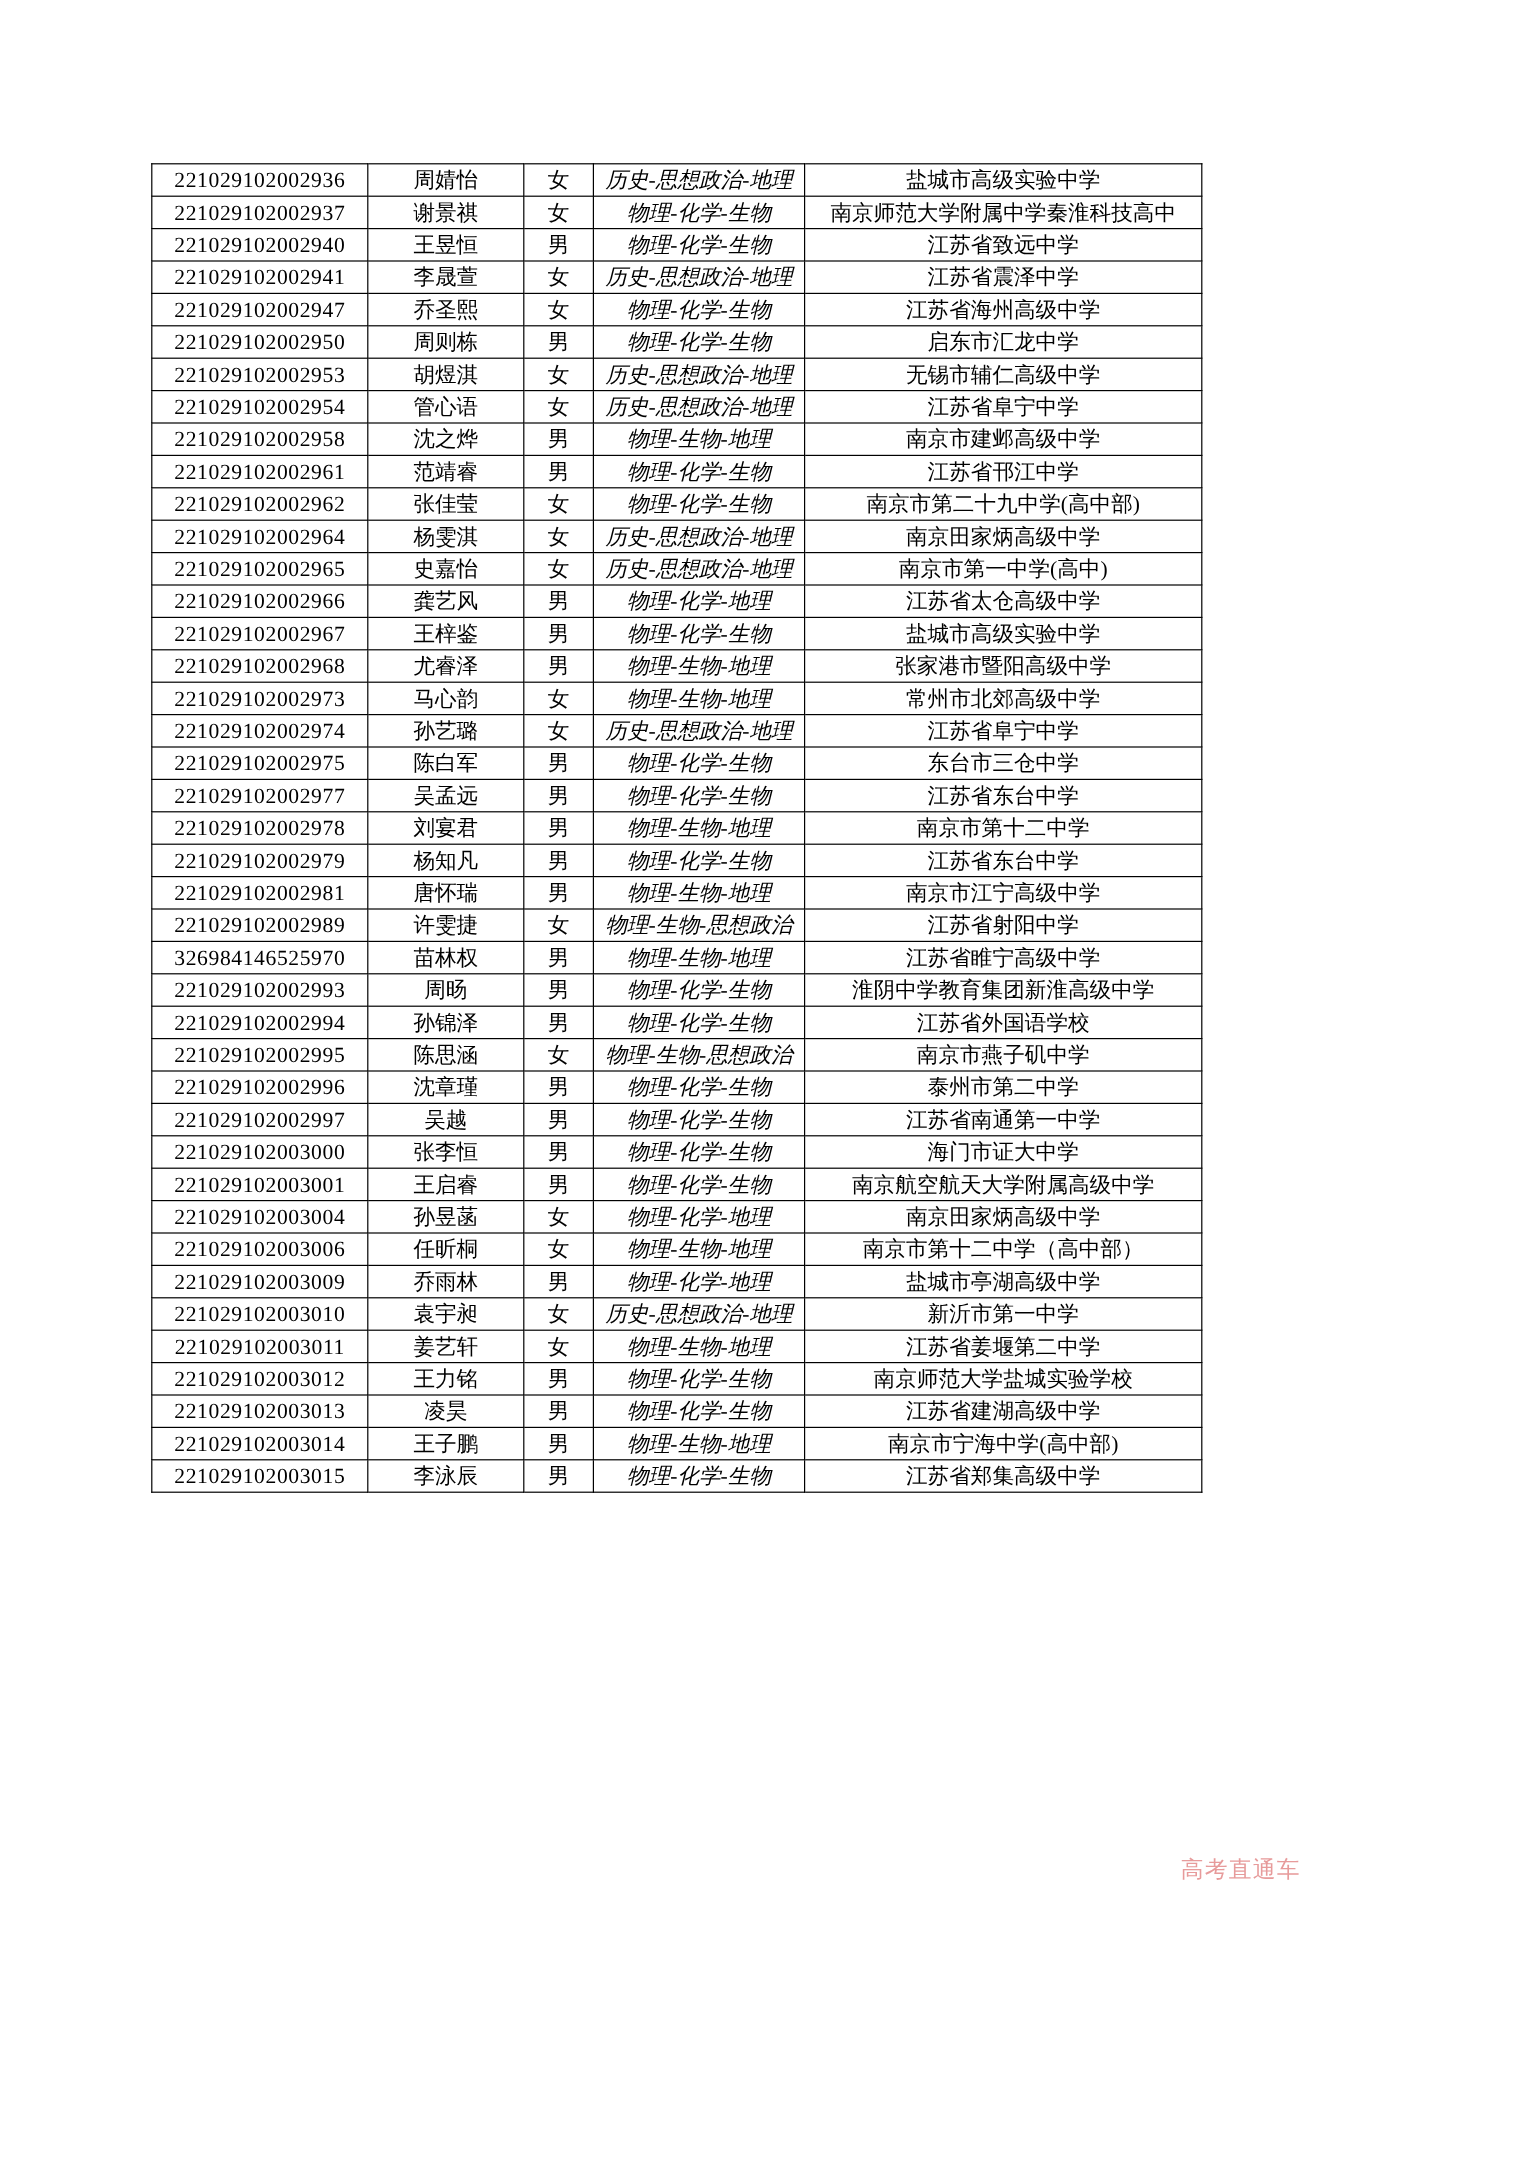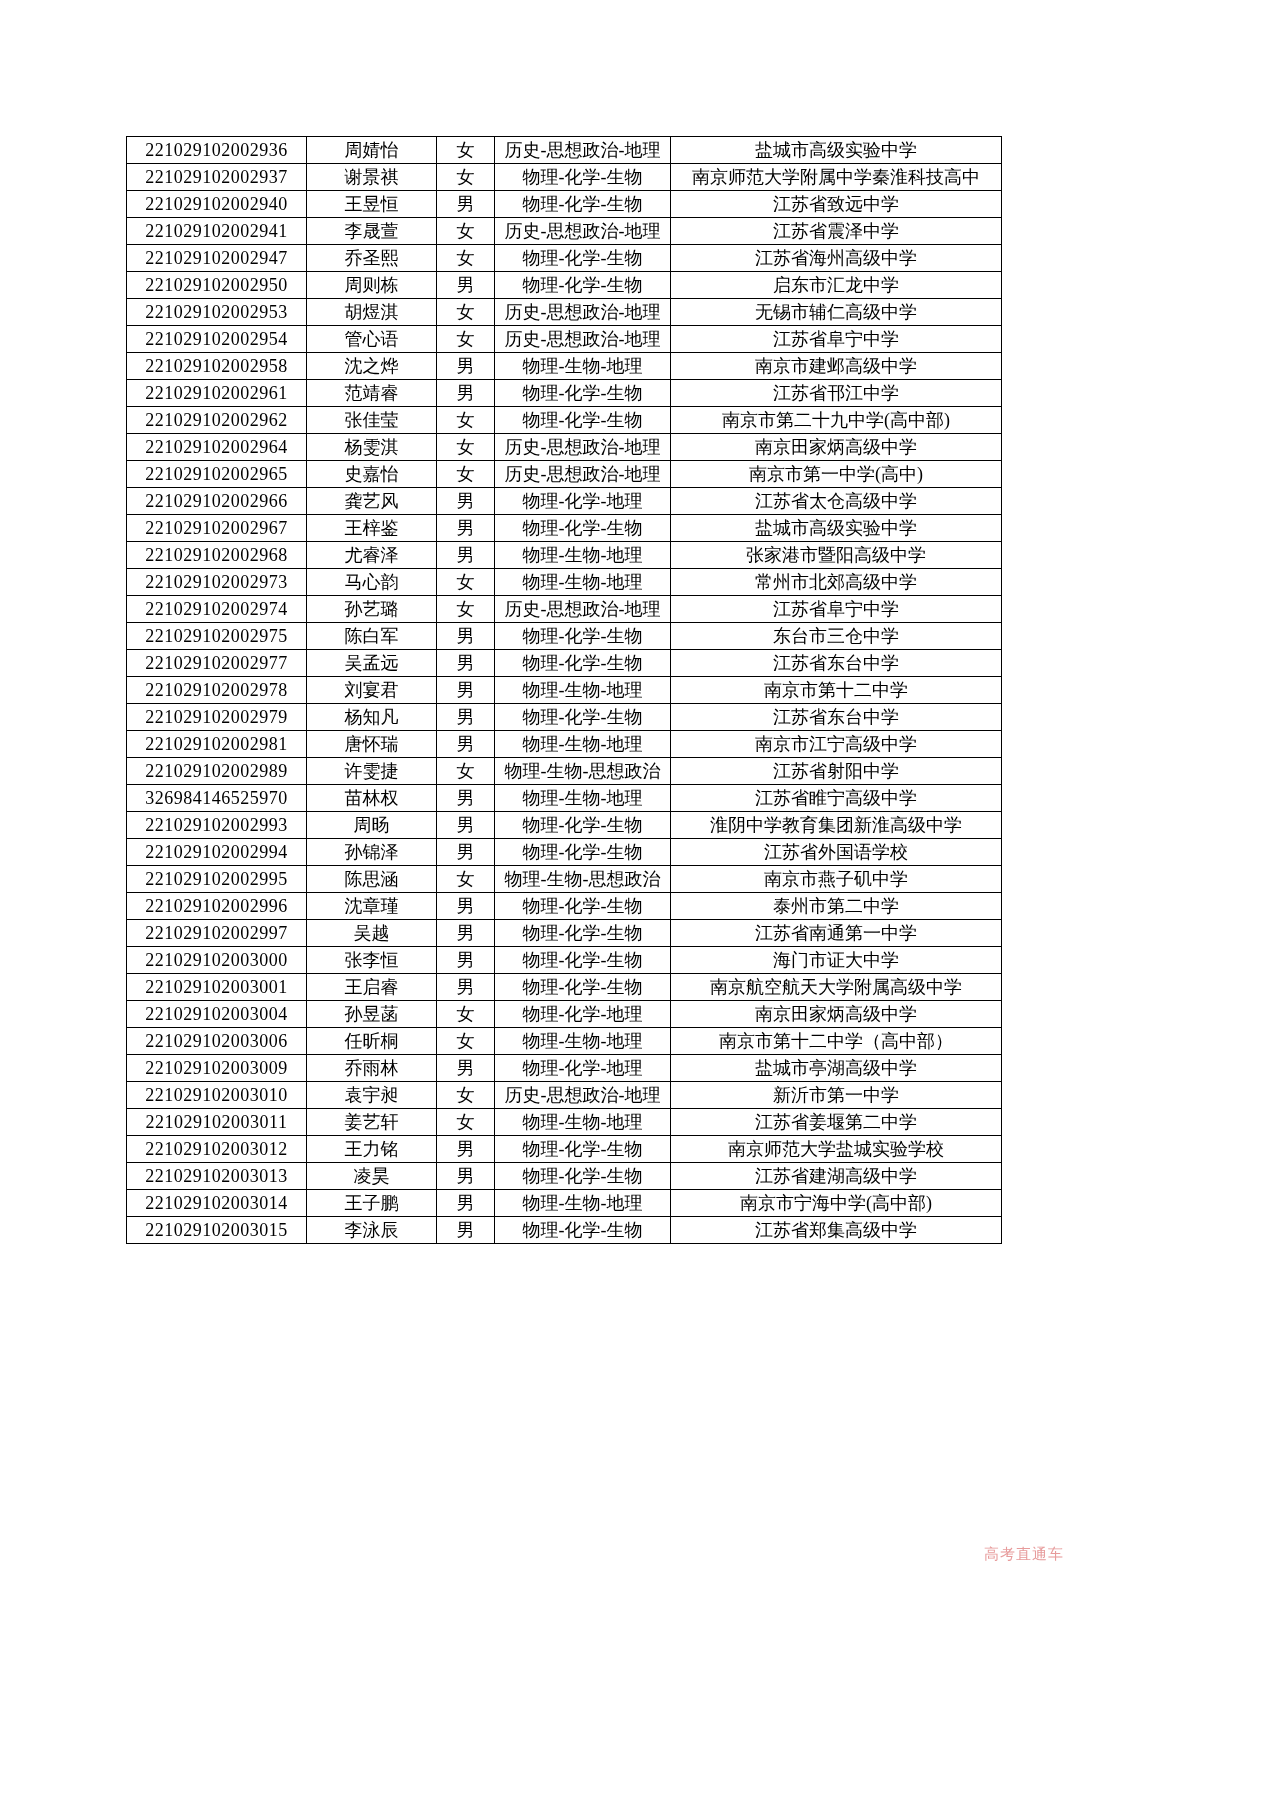--- a/index.html
+++ b/index.html
@@ -34,29 +34,30 @@
     padding: 1px 2px;
     overflow: hidden;
   }
   td.col-id {
     font-size: 17px;
     letter-spacing: 0.5px;
   }
   td.col-subjects {
     padding: 1px 13px;
     word-break: break-all;
+    font-style: italic;
   }
   td.col-school {
     padding: 1px 6px;
   }
   .watermark {
     position: absolute;
     left: 984px;
     top: 1545px;
-    font-size: 15px;
+    font-size: 19px;
     color: #e79b9b;
     font-family: Liberation Sans, sans-serif;
     letter-spacing: 1px;
   }
 </style>
 </head>
 <body>
 
 <table class="student-table">
   <colgroup>

